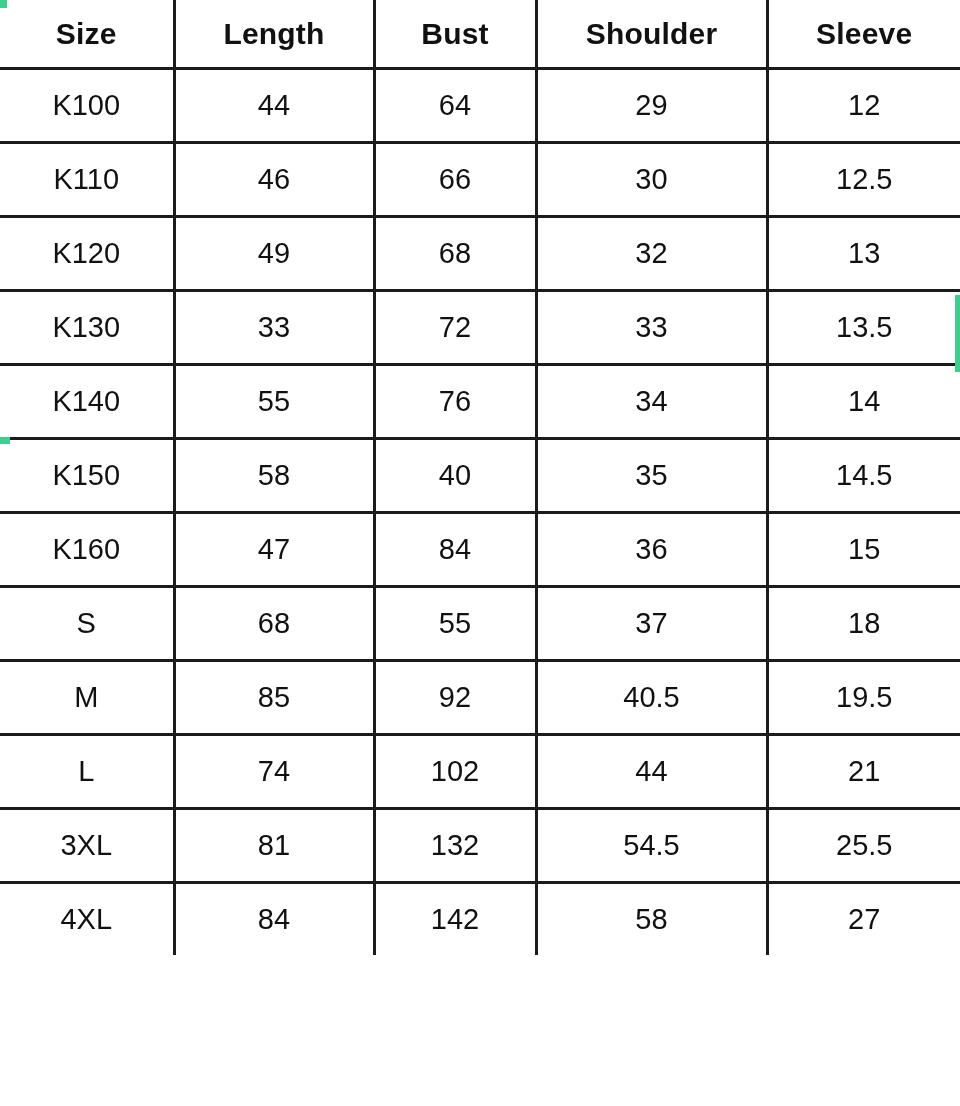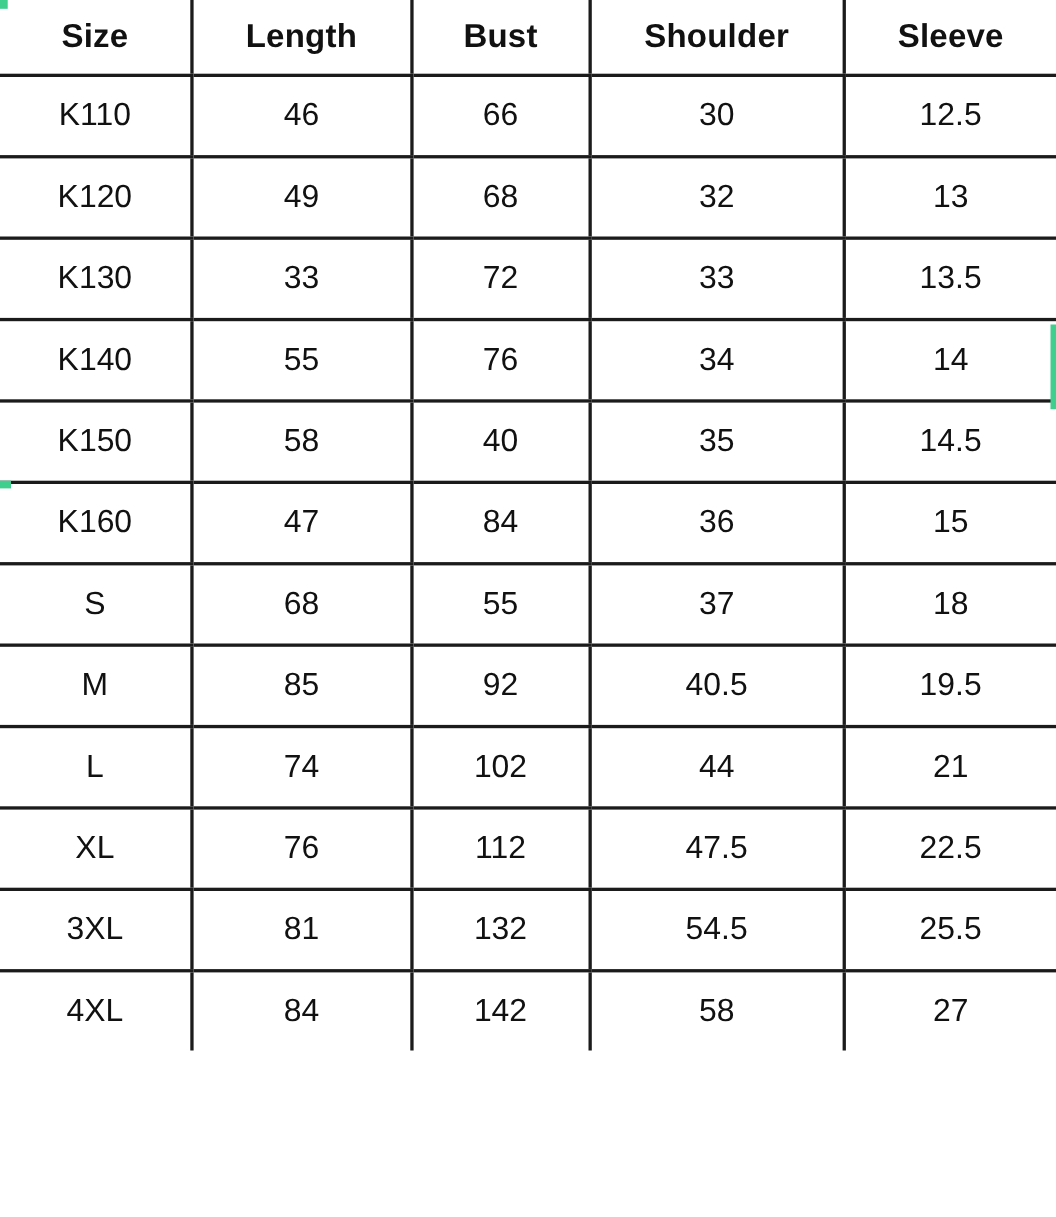--- a/index.html
+++ b/index.html
@@ -118,20 +118,27 @@
       <tr>
         <th class="first-col">Size</th>
         <th>Length</th>
         <th>Bust</th>
         <th>Shoulder</th>
         <th>Sleeve</th>
       </tr>
     </thead>
     <tbody>
       <tr>
+        <td class="first-col">K100</td>
+        <td>44</td>
+        <td>64</td>
+        <td>29</td>
+        <td>12</td>
+      </tr>
+      <tr>
         <td class="first-col">K110</td>
         <td>46</td>
         <td>66</td>
         <td>30</td>
         <td>12.5</td>
       </tr>
       <tr>
         <td class="first-col">K120</td>
         <td>49</td>
         <td>68</td>
@@ -179,27 +186,20 @@
         <td>92</td>
         <td>40.5</td>
         <td>19.5</td>
       </tr>
       <tr>
         <td class="first-col">L</td>
         <td>74</td>
         <td>102</td>
         <td>44</td>
         <td>21</td>
-      </tr>
-      <tr>
-        <td class="first-col">XL</td>
-        <td>76</td>
-        <td>112</td>
-        <td>47.5</td>
-        <td>22.5</td>
       </tr>
       <tr>
         <td class="first-col">3XL</td>
         <td>81</td>
         <td>132</td>
         <td>54.5</td>
         <td>25.5</td>
       </tr>
       <tr class="last-row">
         <td class="first-col">4XL</td>

